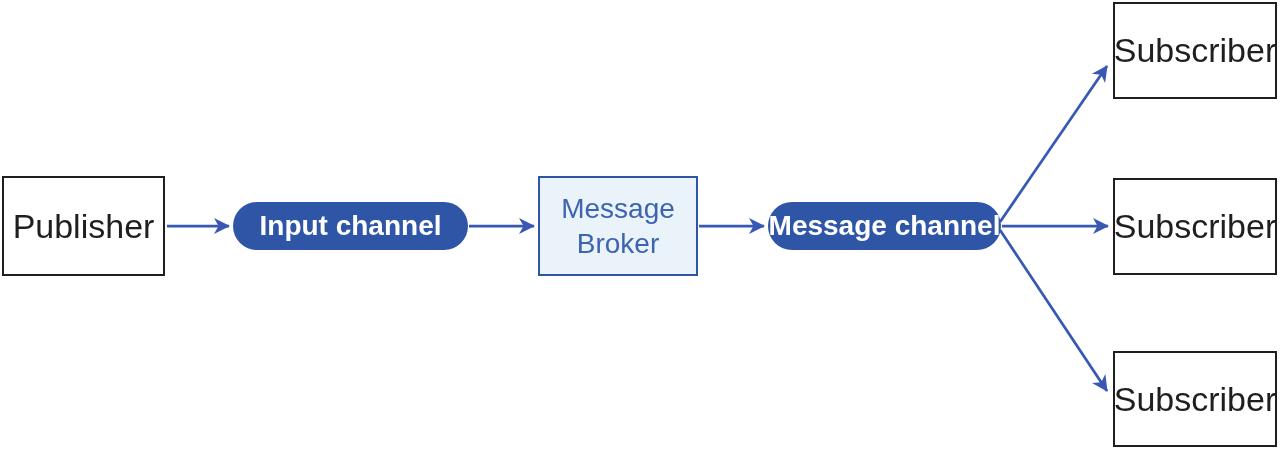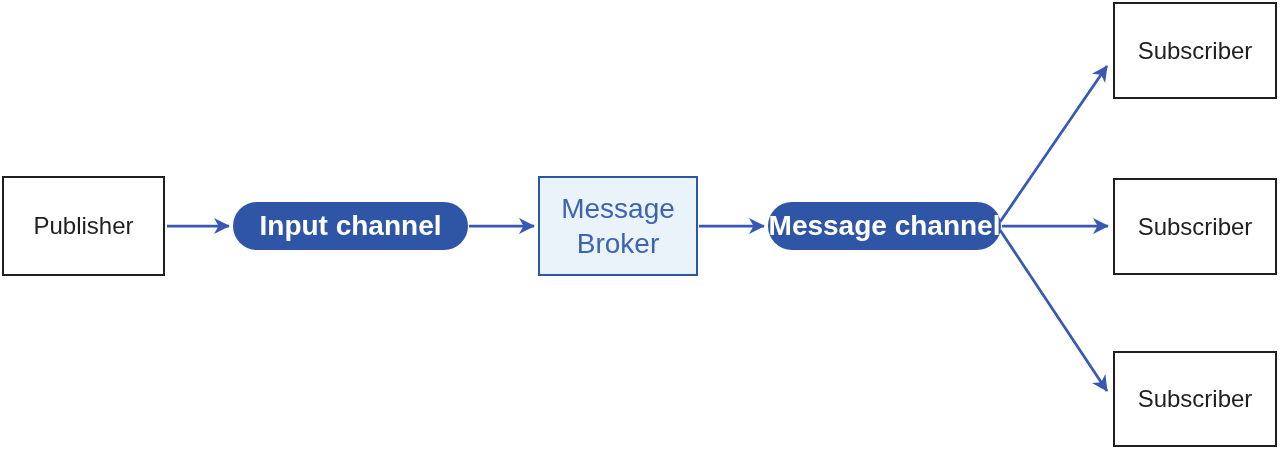--- a/index.html
+++ b/index.html
@@ -38,21 +38,21 @@
     position:absolute;
     display:flex;
     align-items:center;
     justify-content:center;
     text-align:center;
   }
   .plain-box{
     background:#ffffff;
     border:2.5px solid var(--box-border);
     color:var(--box-text);
-    font-size:24px;
+    font-size:34px;
   }
   .pill{
     background:var(--accent);
     border-radius:24px;
     color:#ffffff;
     font-size:28px;
     font-weight:bold;
   }
   .broker{
     background:var(--broker-fill);

